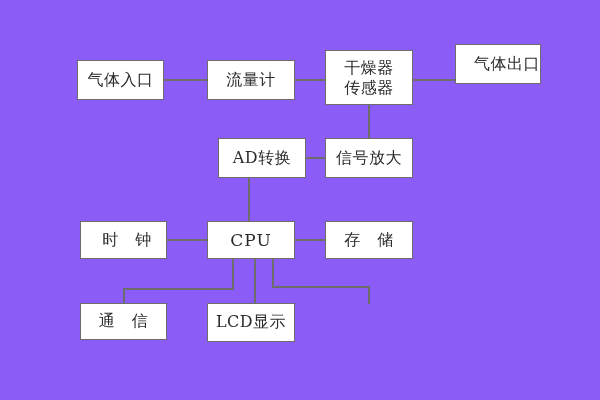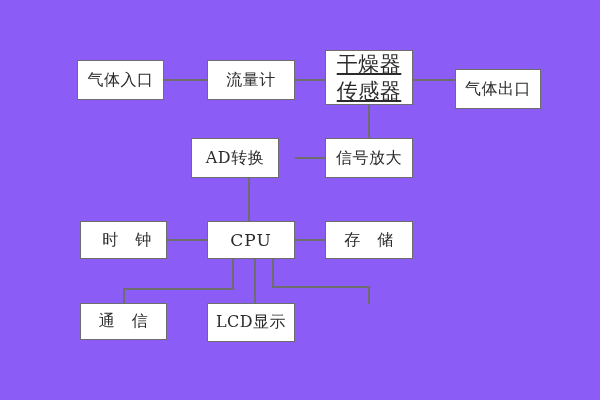--- a/index.html
+++ b/index.html
@@ -36,21 +36,21 @@
   .node .ln {
     display: block;
     white-space: pre;
   }
   .node.latin {
     font-family: "DejaVu Serif", "Liberation Serif", serif;
     font-size: 17px;
     letter-spacing: 1px;
   }
   .node.two-line { line-height: 1.25; }
-  .node.two-line .ln { font-size: 21px; text-decoration: underline; }
+  .node.two-line .ln { font-size: 16px; }
 
   .edge {
     position: absolute;
     background: #6d6d6d;
     z-index: 1;
   }
   .edge.h { height: 1.6px; }
   .edge.v { width: 1.6px; }
 
   #watermark {
@@ -106,25 +106,25 @@
 
   <div class="node" style="left:207px; top:60px; width:88px; height:40px;">
     <span class="ln">流量计</span>
   </div>
 
   <div class="node two-line" style="left:325px; top:50px; width:88px; height:55px;">
     <span class="ln">干燥器</span>
     <span class="ln">传感器</span>
   </div>
 
-  <div class="node" style="left:455px; top:69px; width:86px; height:40px;">
+  <div class="node" style="left:455px; top:44px; width:86px; height:40px;align-items:flex-end;">
     <span class="ln">气体出口</span>
   </div>
 
-  <div class="node" style="left:191px; top:138px; width:88px; height:40px;">
+  <div class="node" style="left:218px; top:138px; width:88px; height:40px;">
     <span class="ln">AD转换</span>
   </div>
 
   <div class="node" style="left:325px; top:138px; width:88px; height:40px;">
     <span class="ln">信号放大</span>
   </div>
 
   <div class="node" style="left:80px; top:221px; width:87px; height:38px;padding-left:7px;">
     <span class="ln">时　钟</span>
   </div>

